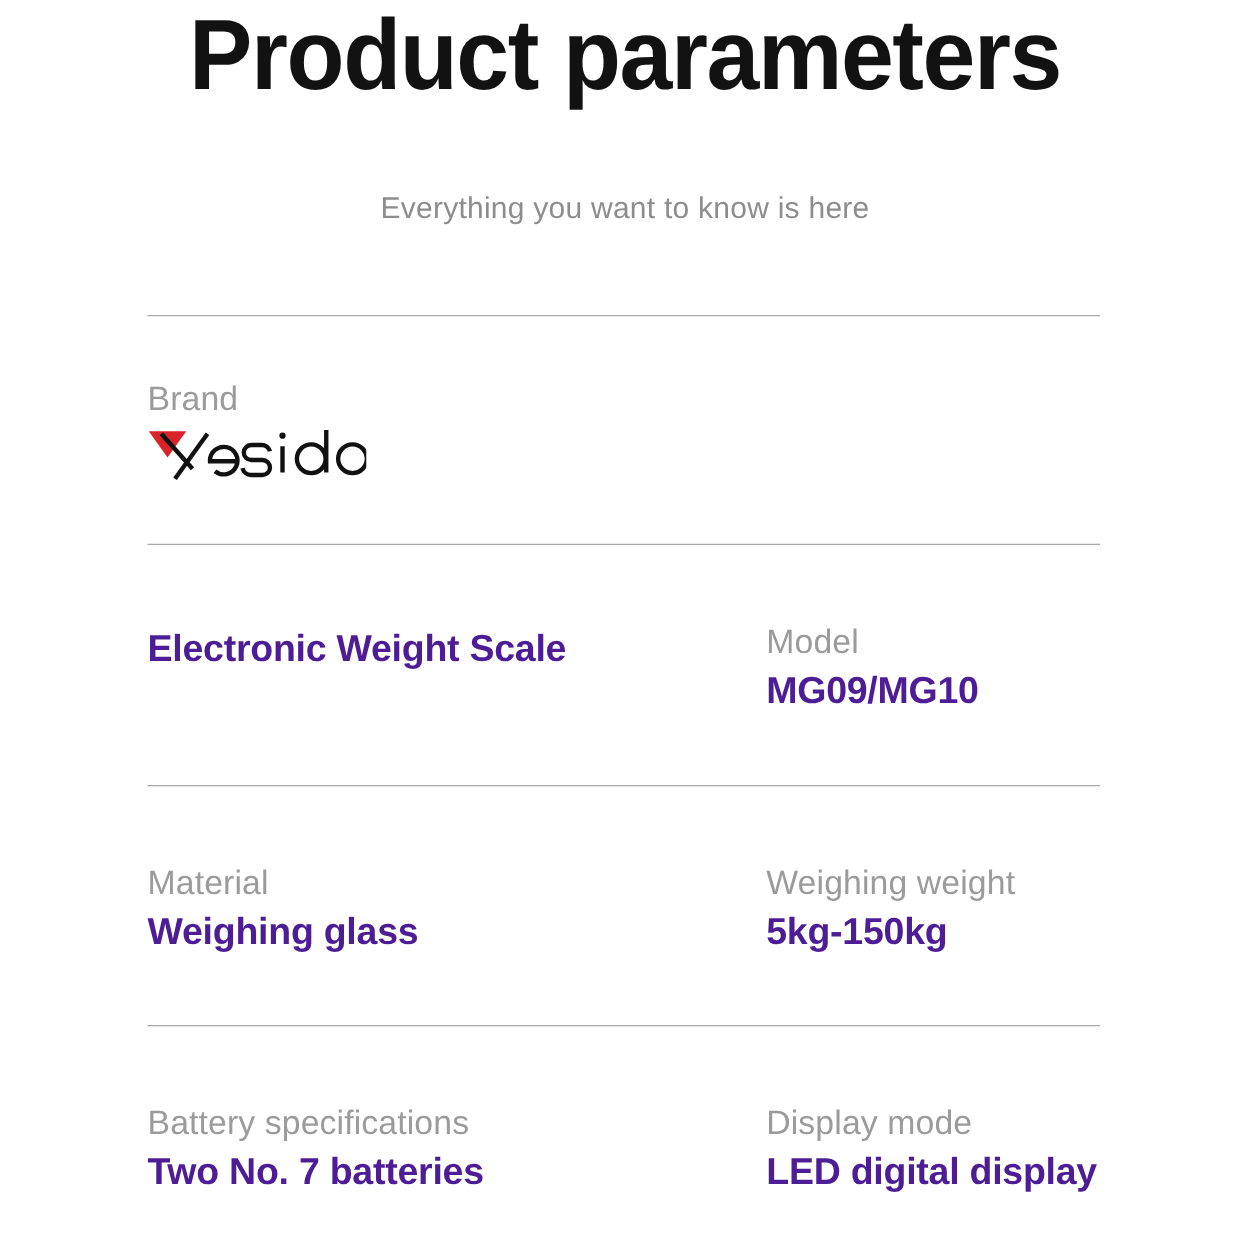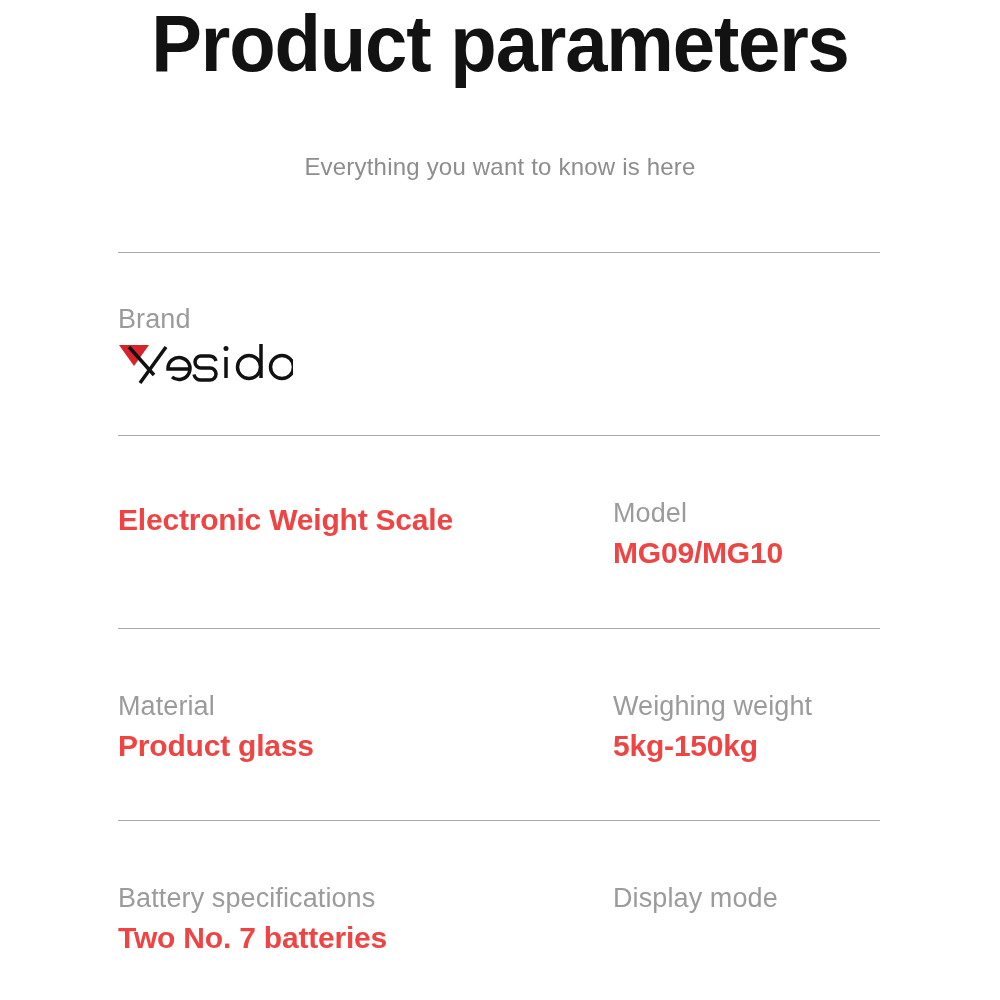--- a/index.html
+++ b/index.html
@@ -98,21 +98,21 @@
     font-weight: 400;
     color: #9b9b9b;
     letter-spacing: 0.1px;
     line-height: 1.22;
     white-space: nowrap;
   }
   .value {
     margin-top: 5px;
     font-size: 30px;
     font-weight: 700;
-    color: #ef4444;
+    color: #4c1d95;
     letter-spacing: -0.2px;
     line-height: 1.22;
     white-space: nowrap;
   }
 
   
   .brand-logo {
     margin-top: 2px;
     height: 46px;
     display: block;
@@ -174,31 +174,32 @@
     </div>
     <div class="cell right">
       <div class="label">Model</div>
       <div class="value">MG09/MG10</div>
     </div>
   </div>
 
   <div class="row r-mat">
     <div class="cell">
       <div class="label">Material</div>
-      <div class="value">Product glass</div>
+      <div class="value">Weighing glass</div>
     </div>
     <div class="cell right">
       <div class="label">Weighing weight</div>
       <div class="value">5kg-150kg</div>
     </div>
   </div>
 
   <div class="row r-batt">
     <div class="cell">
       <div class="label">Battery specifications</div>
       <div class="value">Two No. 7 batteries</div>
     </div>
     <div class="cell right">
       <div class="label">Display mode</div>
+      <div class="value">LED digital display</div>
     </div>
   </div>
 
 </div>
 
 </body></html>

